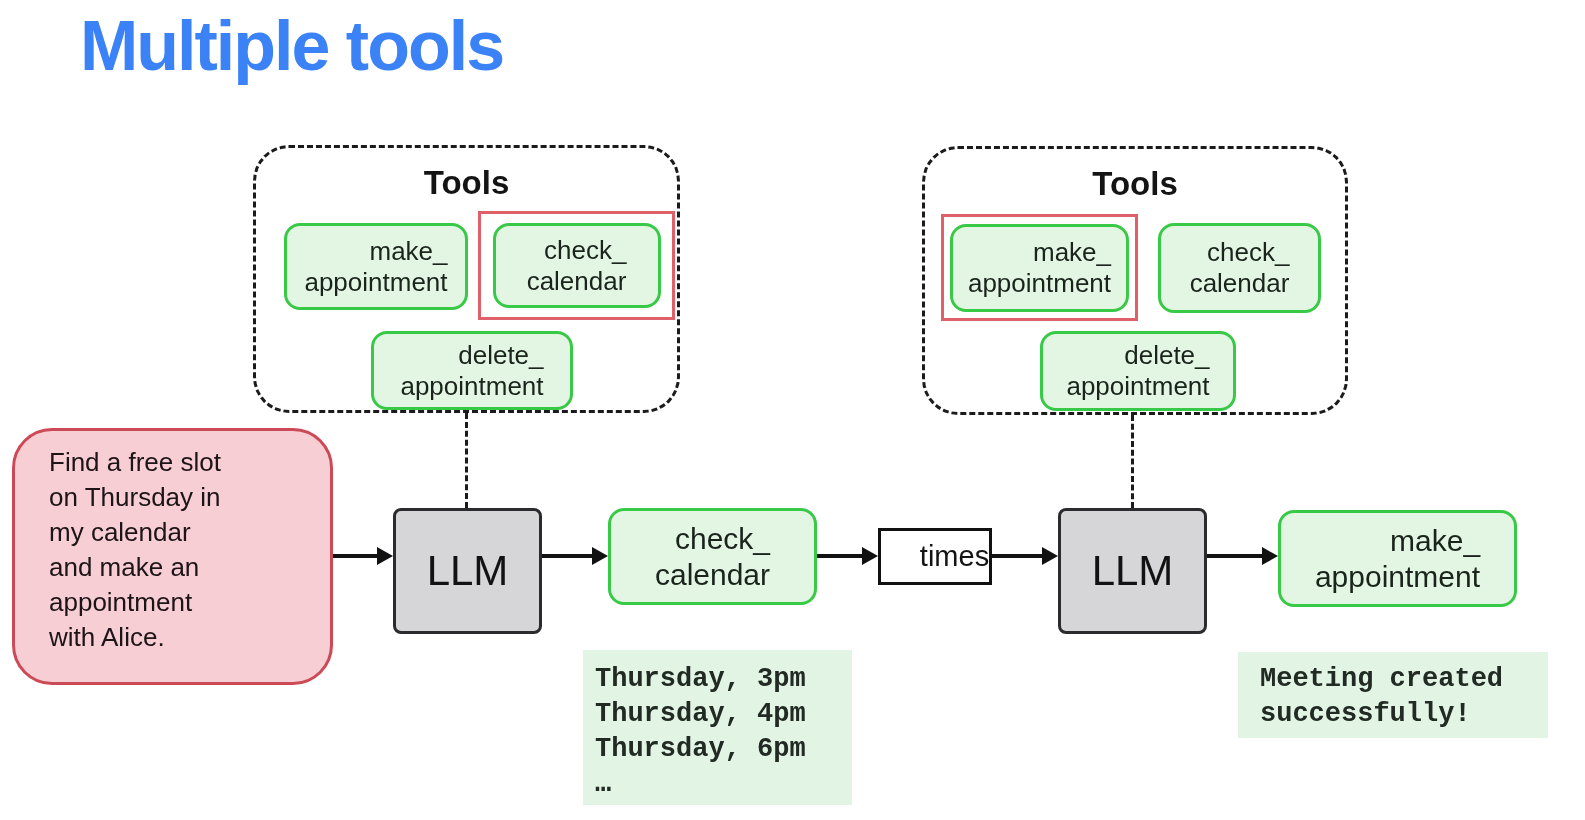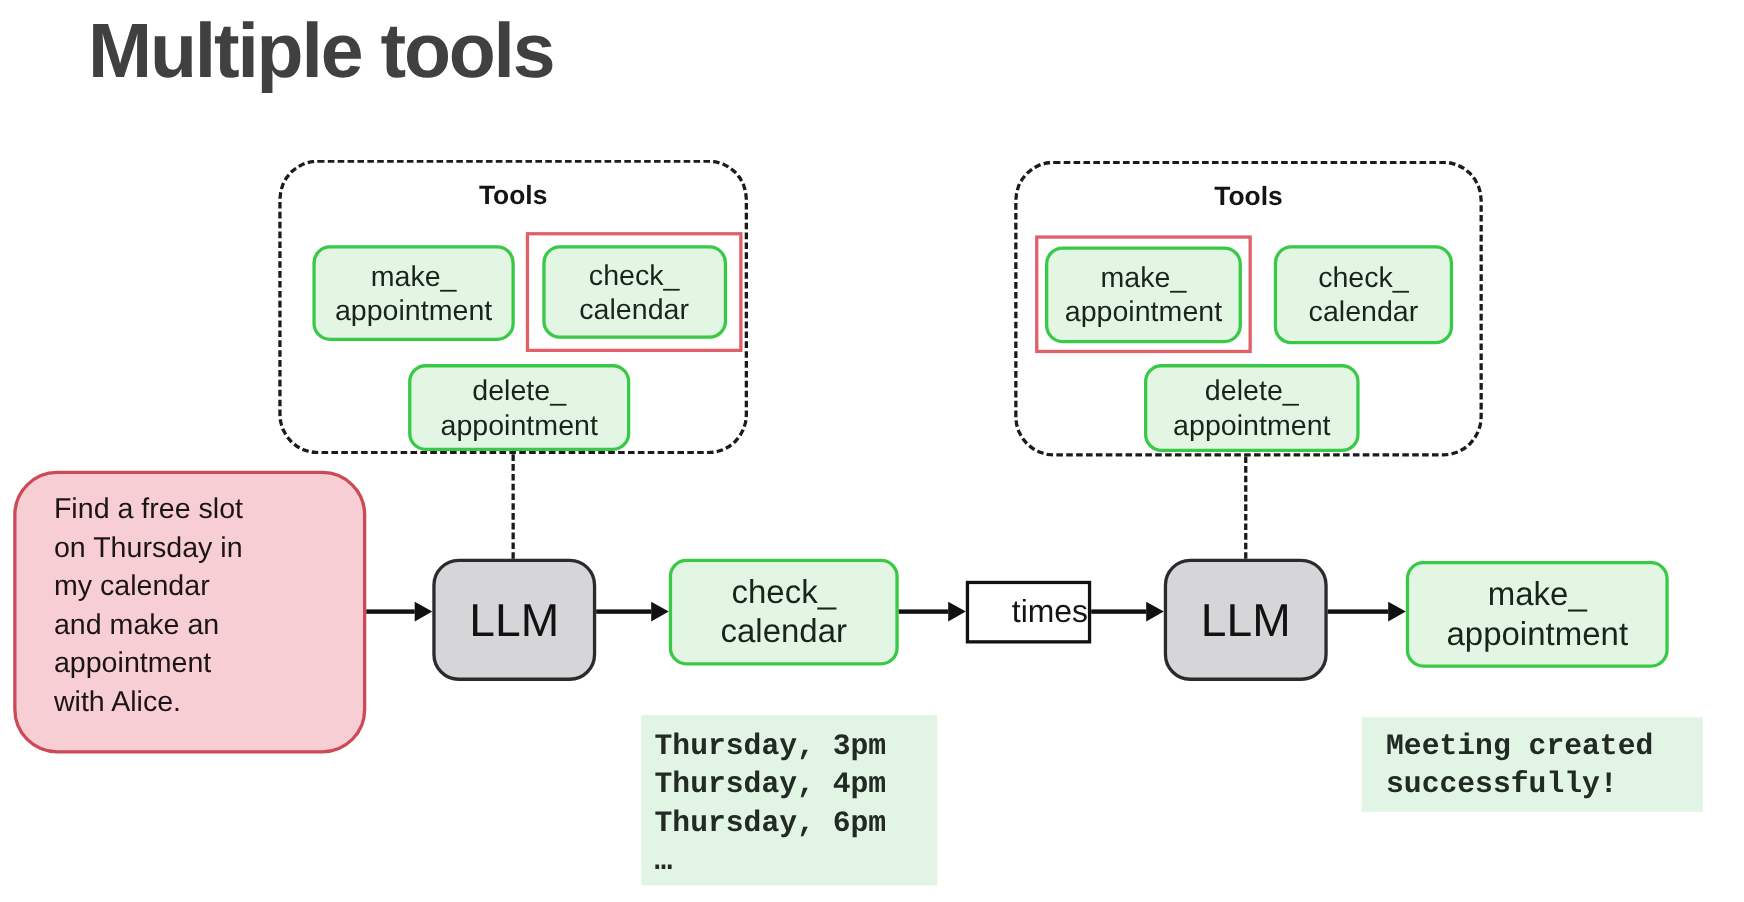--- a/index.html
+++ b/index.html
@@ -1,29 +1,29 @@
 <!DOCTYPE html>
 <html><head>
 <meta charset="utf-8">
 <style>
   html,body{margin:0;padding:0;background:#ffffff;}
   body{font-family:"Liberation Sans",sans-serif;color:#161616;}
   .canvas{position:relative;width:1585px;height:820px;background:#ffffff;overflow:hidden;}
 
-  .page-title{position:absolute;left:80px;top:6px;font-size:70px;font-weight:600;letter-spacing:-2px;color:#404040;white-space:nowrap;}
+  .page-title{position:absolute;left:80px;top:6px;font-size:70px;font-weight:600;letter-spacing:-2px;color:#3b82f6;white-space:nowrap;}
 
   
   .tools-panel{position:absolute;border:3.5px dashed #1b1b1b;border-radius:36px;box-sizing:border-box;}
   .panel-1{left:253px;top:145px;width:427px;height:268px;}
   .panel-2{left:922px;top:146px;width:426px;height:269px;}
-  .tools-label{position:absolute;left:0;right:0;top:16px;text-align:center;font-size:24px;font-weight:600;color:#141414;}
+  .tools-label{position:absolute;left:0;right:0;top:16px;text-align:center;font-size:33px;font-weight:600;color:#141414;}
 
   
   .chip{position:absolute;background:#e3f6e3;border:3.5px solid #38c947;border-radius:16px;box-sizing:border-box;
-        display:flex;align-items:center;justify-content:center;text-align:center;
+        display:flex;align-items:center;justify-content:center;text-align:right;
         font-size:26px;font-weight:500;line-height:1.18;white-space:pre-line;color:#1a241c;}
   .p1-make{left:28px;top:75px;width:184px;height:87px;}
   .p1-delete{left:115px;top:183px;width:202px;height:79px;}
   .p2-check{left:233px;top:74px;width:163px;height:90px;}
   .p2-delete{left:115px;top:182px;width:196px;height:80px;}
 
   
   .highlight{position:absolute;border:3px solid #e0606a;box-sizing:border-box;display:flex;align-items:center;justify-content:center;background:#ffffff;}
   .p1-hl{left:222px;top:63px;width:197px;height:109px;}
   .p2-hl{left:16px;top:65px;width:197px;height:107px;}
@@ -34,21 +34,21 @@
   
   .vconn{position:absolute;width:0;border-left:3.5px dashed #1b1b1b;}
   .vconn-1{left:465px;top:413px;height:95px;}
   .vconn-2{left:1131px;top:415px;height:93px;}
 
   
   .request{position:absolute;left:12px;top:428px;width:321px;height:257px;background:#f6ced4;border:3px solid#cc4a55;border-radius:40px;box-sizing:border-box;
            font-size:26px;font-weight:500;line-height:35px;white-space:pre-line;color:#1c1416;padding:14px 0 0 34px;}
 
   
-  .llm{position:absolute;width:149px;height:111px;background:#d6d6d9;border:3.5px solid #2b2b2e;border-radius:24px;box-sizing:border-box;
+  .llm{position:absolute;width:149px;height:126px;background:#d6d6d9;border:3.5px solid #2b2b2e;border-radius:8px;box-sizing:border-box;
        display:flex;align-items:center;justify-content:center;font-size:42px;font-weight:500;color:#121212;}
   .llm-1{left:393px;top:508px;}
   .llm-2{left:1058px;top:508px;}
 
   
   .flow-chip{font-size:30px;}
   .call-check{left:608px;top:508px;width:209px;height:97px;}
   .call-make{left:1278px;top:510px;width:239px;height:97px;}
 
   

